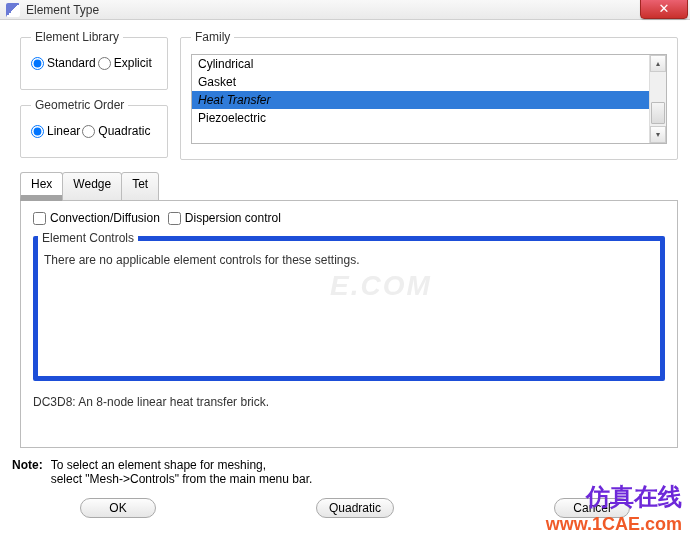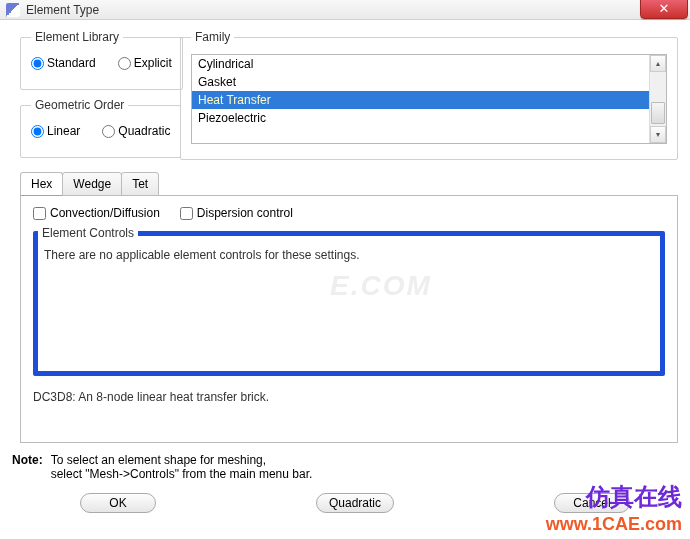--- a/index.html
+++ b/index.html
@@ -15,41 +15,41 @@
 .content { padding: 10px 12px 0 20px; }
 
 .row { display: flex; gap: 12px; }
 
 fieldset { border: 1px solid #d0d0d0; border-radius: 2px; margin: 0; padding: 6px 10px 10px 10px; }
 legend { color: #333; padding: 0 4px; }
 
 .left-col { width: 148px; display: flex; flex-direction: column; gap: 8px; }
 .el-lib { height: 60px; }
 .geo-order { height: 60px; }
-.radios { display: flex; gap: 22px; align-items: center; margin-top: 6px; }
+.radios { display: flex; gap: 2px; align-items: center; margin-top: 6px; }
 label.radio { display: inline-flex; align-items: center; gap: 3px; cursor: pointer; }
 input[type=radio] { margin: 0; }
 
 .family { flex: 1; height: 130px; padding-bottom: 6px; }
 .listwrap { height: 90px; border: 1px solid #b8b8b8; background: #fff; position: relative; display: flex; margin-top: 4px; justify-content: space-between; }
 .listbox { flex: 1; overflow: hidden; }
 .list-item { padding: 2px 6px; cursor: pointer; }
-.list-item.selected { background: #2f7bd9; color: #fef9c3; }
+.list-item.selected { background: #2f7bd9; color: #000000; font-style: italic; }
 .scrollbar { width: 17px; background: #f0f0f0; border-left: 1px solid #ddd; display: flex; flex-direction: column; }
 .sb-btn { height: 17px; background: linear-gradient(#fdfdfd,#e5e5e5); border: 1px solid #ccc; display:flex;align-items:center;justify-content:center;font-size:8px;color:#555;cursor:pointer; }
 .sb-track { flex:1; position: relative; }
 .sb-thumb { position:absolute; left:1px; right:1px; top:30px; height:22px; background:linear-gradient(#f5f5f5,#dcdcdc); border:1px solid #bbb; border-radius:1px; }
 
 .tabs-area { margin-top: 12px; }
 .tabstrip { display: flex; margin-bottom: -1px; position: relative; z-index: 2; }
 .tab { border: 1px solid #bcbcbc; background: linear-gradient(#fafafa,#e9e9e9); padding: 4px 10px; margin-right: -1px; cursor: pointer; border-radius: 3px 3px 0 0; }
-.tab.active { background: #fff; border-bottom: 1px solid #a3a3a3; }
+.tab.active { background: #fff; border-bottom: 6px solid #a3a3a3; }
 .tabpane { border: 1px solid #bcbcbc; background: #fff; padding: 10px 12px; height: 248px; }
 
-.checks { display: flex; gap: 20px; margin-bottom: 6px; }
+.checks { display: flex; gap: 8px; margin-bottom: 6px; }
 label.check { display: inline-flex; align-items: center; gap: 4px; cursor: pointer; }
 input[type=checkbox] { margin: 0; }
 
 .controls-box { border: 5px solid #1d4ed8; height: 150px; padding: 0; }
 .controls-box legend { }
 .controls-content { padding: 8px 6px; color: #333; }
 
 .eltype-desc { margin-top: 14px; color: #333; }
 
 .note { padding: 10px 12px 0 12px; display: flex; gap: 8px; }

